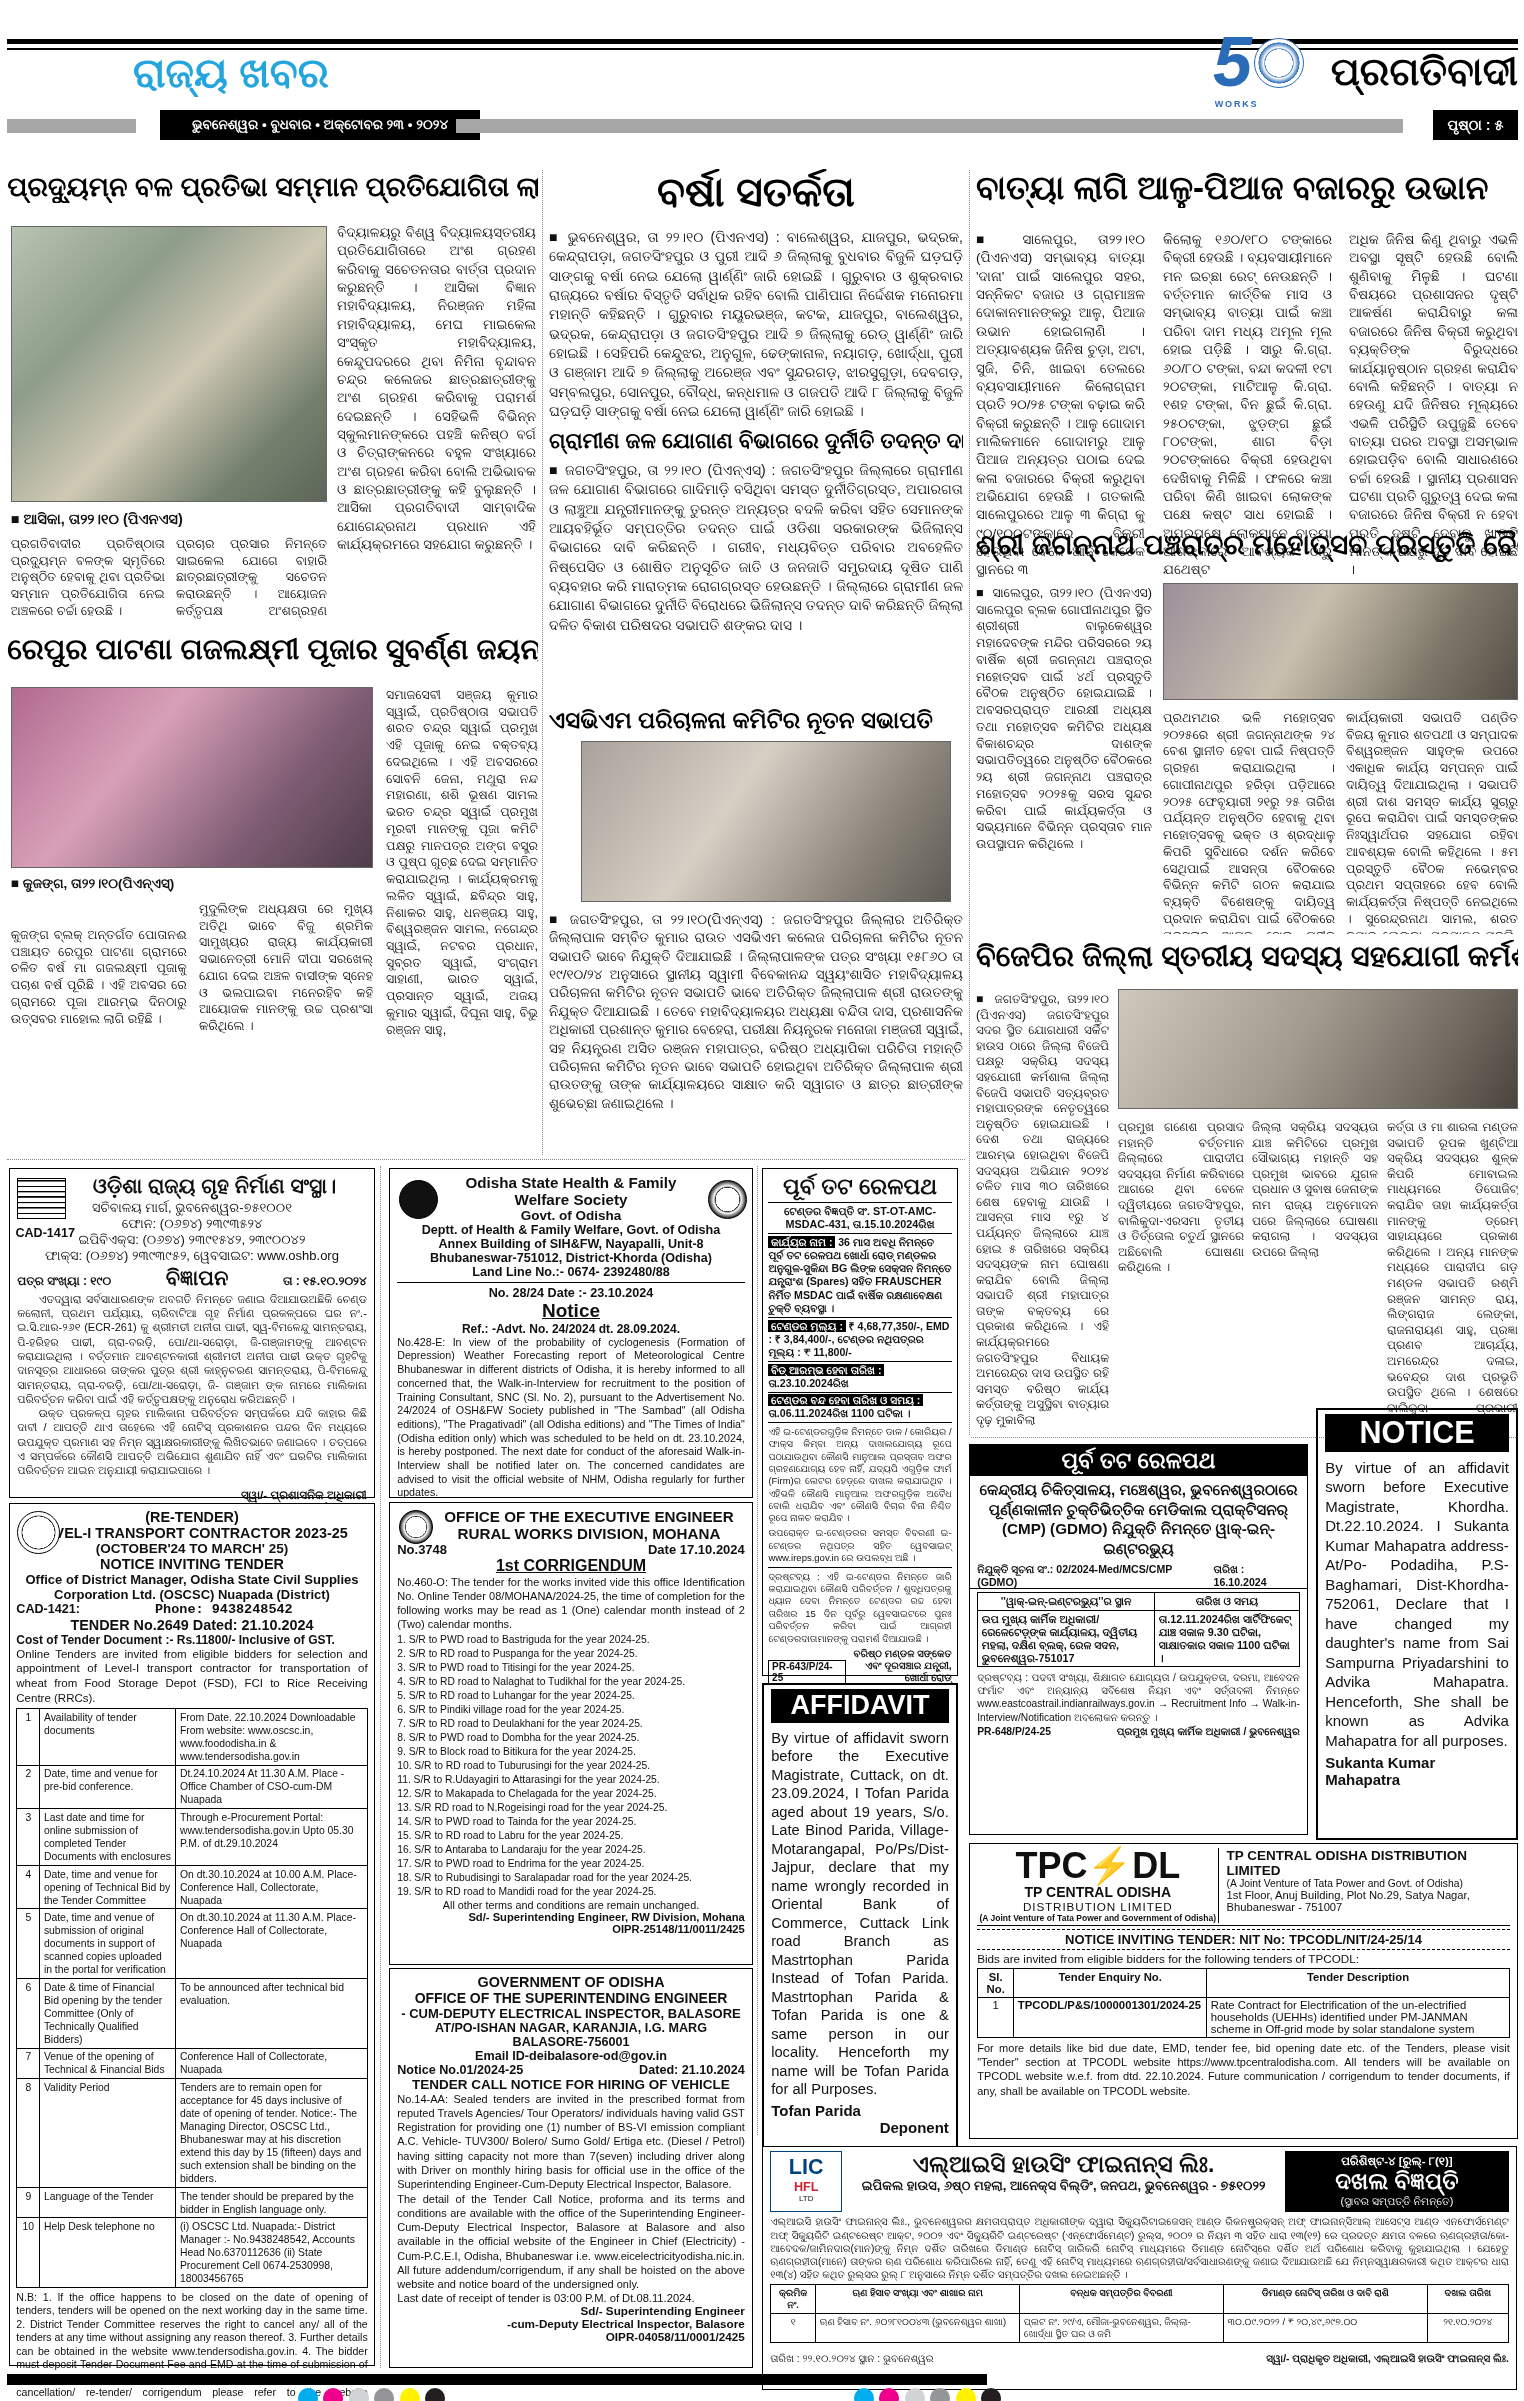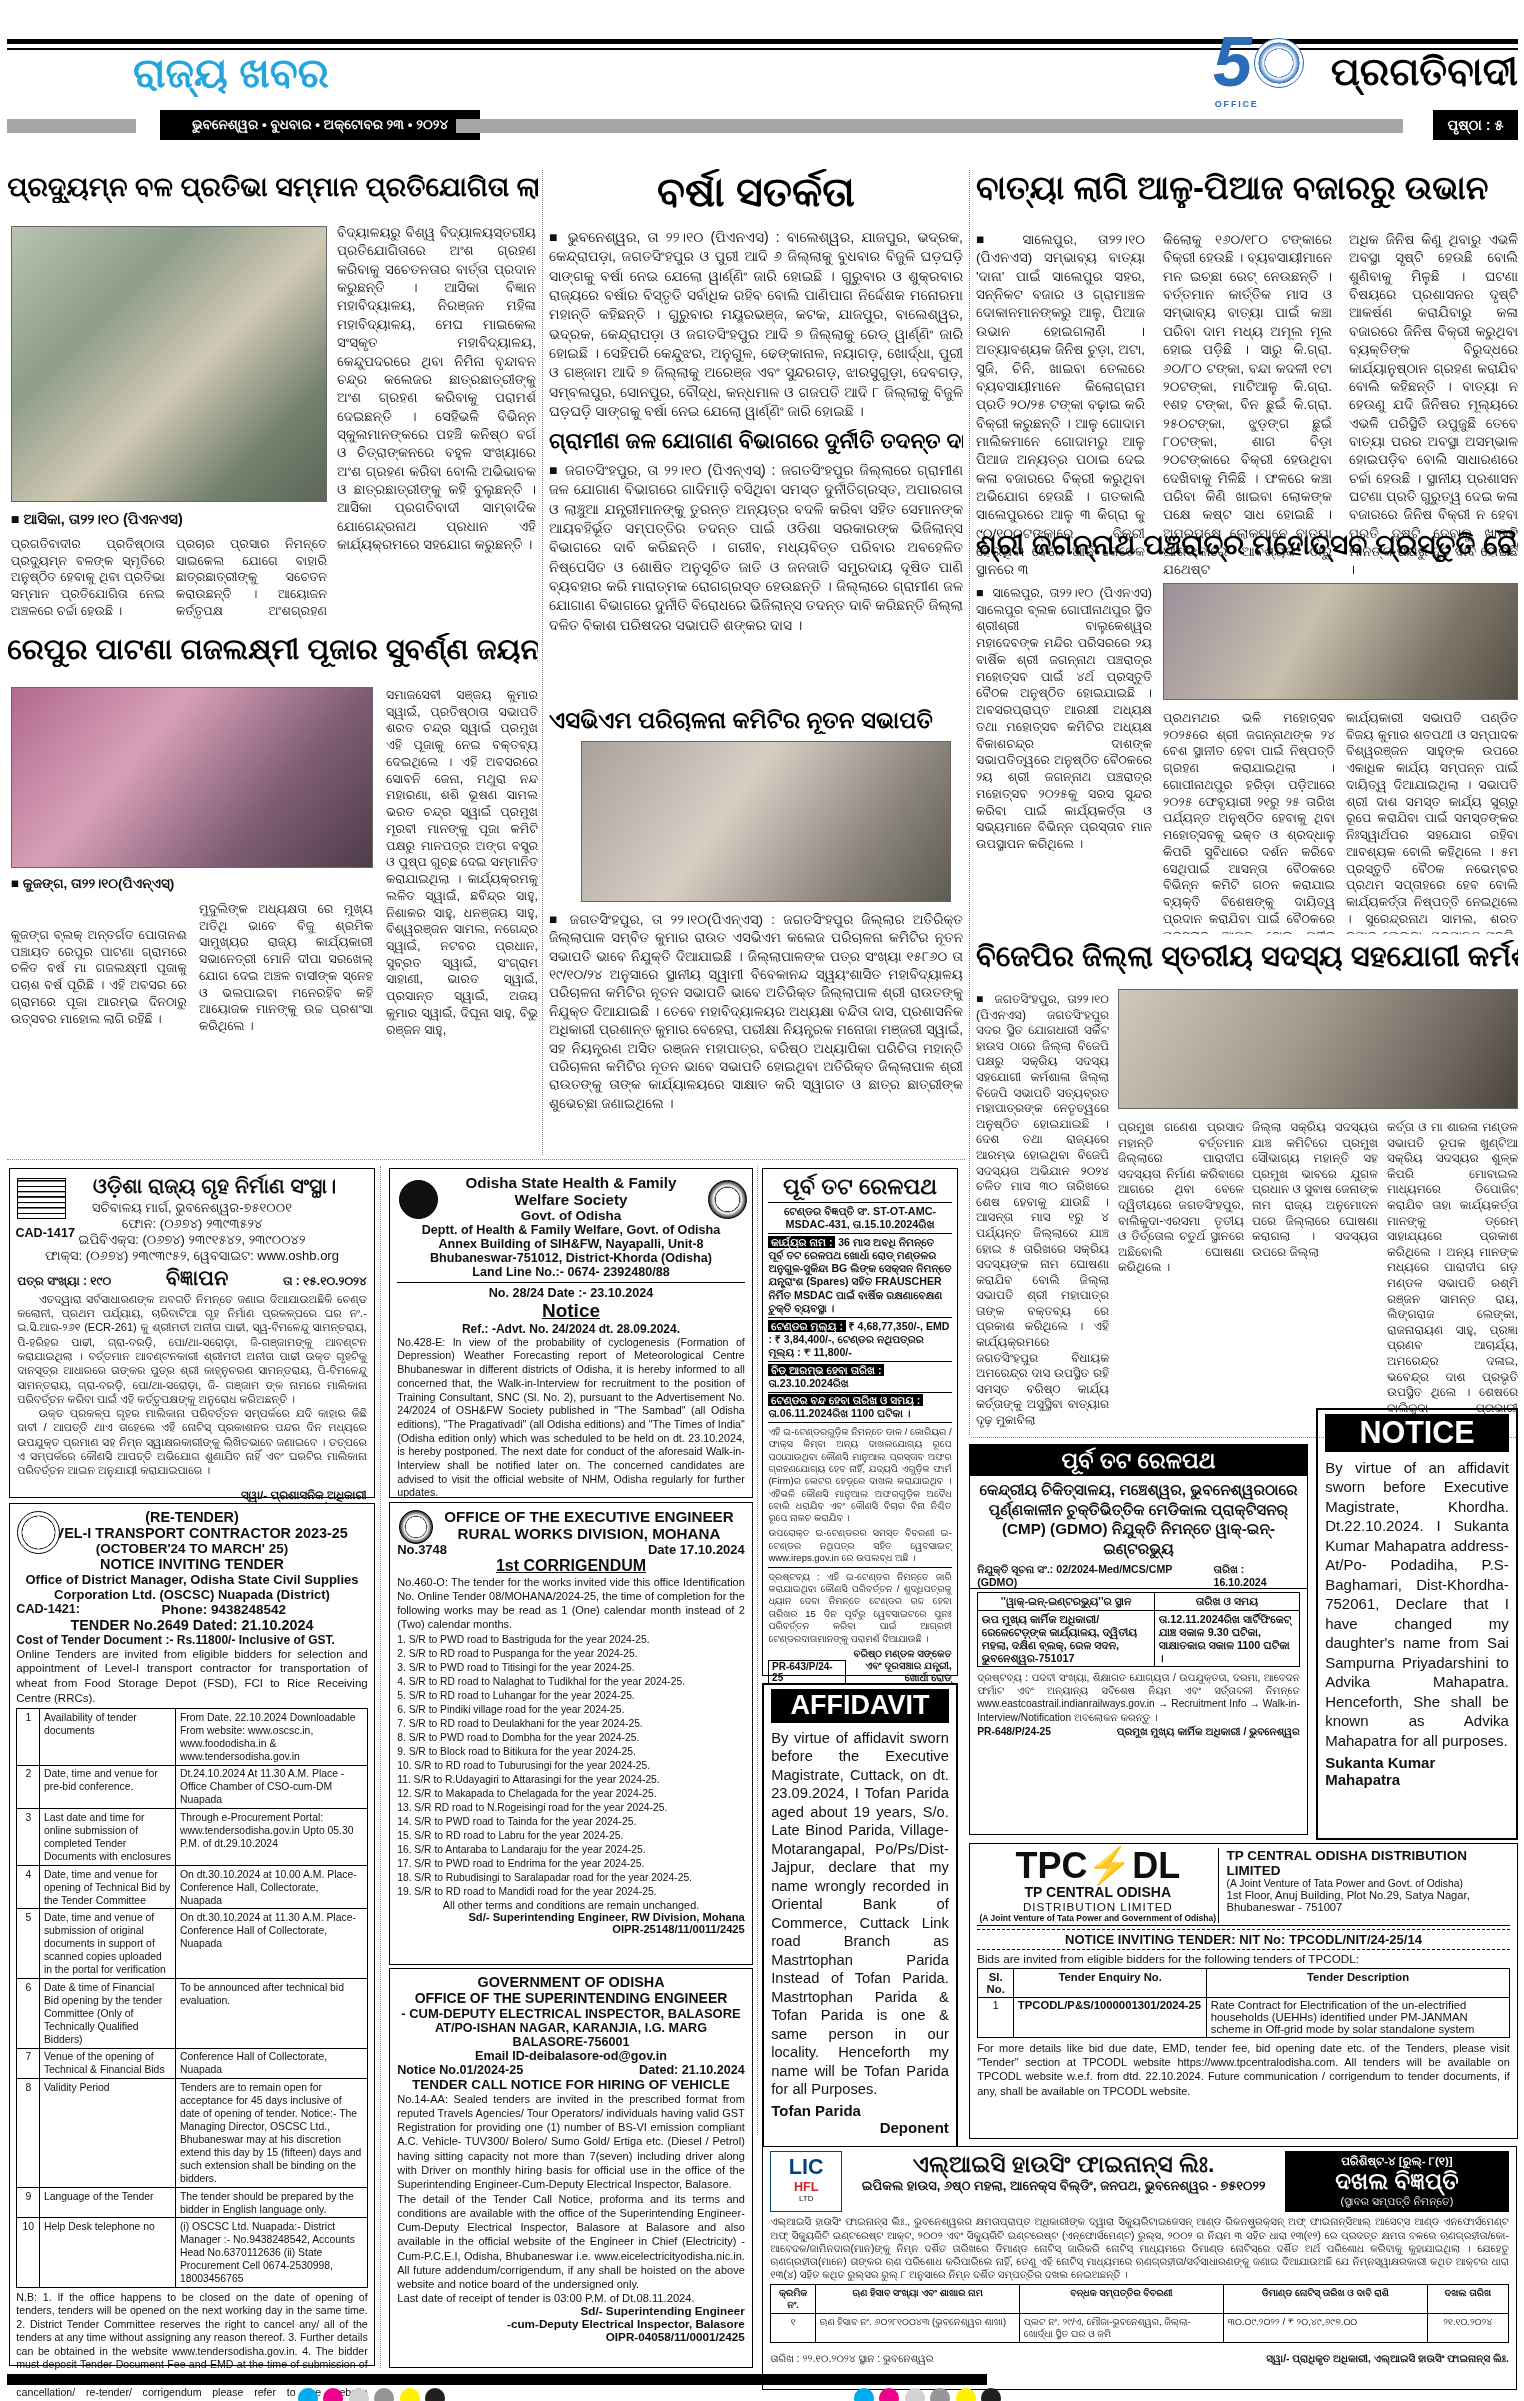--- a/index.html
+++ b/index.html
@@ -38,21 +38,21 @@
   <div class="abs" style="left:7.2px;top:39px;width:1511px;height:4.5px;background:#000;"></div>
   <div class="abs" style="left:7.2px;top:48px;width:1511px;height:1.8px;background:#000;"></div>
 
   <div class="abs b nw" style="left:133px;top:50px;width:359px;font-size:41px;color:#25a5dd;">ରାଜ୍ୟ ଖବର</div>
   <div class="abs blk c nw" style="left:160px;top:110px;width:320px;height:30px;line-height:30px;font-size:13.5px;font-weight:bold;">ଭୁବନେଶ୍ୱର • ବୁଧବାର • ଅକ୍ଟୋବର ୨୩ • ୨୦୨୪</div>
   <div class="abs" style="left:7.2px;top:119px;width:129px;height:13.5px;background:#a6a6a6;"></div>
   <div class="abs" style="left:456px;top:119px;width:947px;height:13.5px;background:#a6a6a6;"></div>
   <div class="abs" style="left:1213px;top:27px;width:108px;height:86px;">
     <span class="abs b" style="left:0;top:0;font-size:70px;font-style:italic;color:#2b6cb8;line-height:1;">5</span>
     <span class="abs logo-circle" style="left:41px;top:10.8px;width:50px;height:50px;border-color:#2b6cb8;background:radial-gradient(circle,#fff 40%,#2b6cb8 41%,#fff 45%,#2b6cb8 60%,#fff 61%);"></span>
-    <span class="abs b" style="left:1.8px;top:72px;font-size:9px;letter-spacing:1.8px;color:#2b6cb8;">OFFICE</span>
+    <span class="abs b" style="left:1.8px;top:72px;font-size:9px;letter-spacing:1.8px;color:#2b6cb8;">WORKS</span>
   </div>
   <div class="abs b nw r" style="left:1283px;top:50px;width:235px;font-size:39px;color:#000;">ପ୍ରଗତିବାଦୀ</div>
   <div class="abs blk c nw" style="left:1433px;top:110px;width:85px;height:30px;line-height:30px;font-size:14.4px;font-weight:bold;">ପୃଷ୍ଠା : ୫</div>
 
   <div class="abs dotV" style="left:542px;top:170px;height:985px;"></div>
   <div class="abs dotV" style="left:969px;top:170px;height:1265px;"></div>
   <div class="abs dotH" style="left:7.2px;top:1159px;width:958px;"></div>
   <div class="abs dotH" style="left:971px;top:1437px;width:547px;"></div>
   <div class="abs dotV" style="left:380px;top:1166px;height:1202px;"></div>
   <div class="abs dotV" style="left:757px;top:1166px;height:969px;"></div>
@@ -121,21 +121,21 @@
 
   <div class="abs box" style="left:9px;top:1503px;width:366px;height:863px;padding:4.5px 6.3px;">
     <div class="abs logo-circle" style="left:7.2px;top:7.2px;width:43px;height:43px;background:radial-gradient(circle,#fff 55%,#000 56%,#fff 60%);"></div>
     <div class="c b" style="font-size:14.4px;">(RE-TENDER)</div>
     <div class="c b" style="font-size:14.4px;">LEVEL-I TRANSPORT CONTRACTOR 2023-25</div>
     <div class="c b" style="font-size:13.5px;">(OCTOBER'24 TO MARCH' 25)</div>
     <div class="c b" style="font-size:14.4px;">NOTICE INVITING TENDER</div>
     <div class="c b" style="font-size:13px;">Office of District Manager, Odisha State Civil Supplies Corporation Ltd. (OSCSC) Nuapada (District)</div>
     <div style="display:flex;justify-content:space-between;">
       <span class="b" style="font-size:12.6px;">CAD-1421:</span>
-      <span class="b" style="font-size:13.5px;">Phone: 9438248542</span>
+      <span class="b" style="font-size:13.5px;font-family:Liberation Mono, monospace;">Phone: 9438248542</span>
       <span></span>
     </div>
     <div class="c b" style="font-size:14.4px;">TENDER No.2649 Dated: 21.10.2024</div>
     <div class="b" style="font-size:12px;">Cost of Tender Document :- Rs.11800/- Inclusive of GST.</div>
     <div class="just" style="font-size:11.5px;line-height:1.28;">Online Tenders are invited from eligible bidders for selection and appointment of Level-I transport contractor for transportation of wheat from Food Storage Depot (FSD), FCI to Rice Receiving Centre (RRCs).</div>
     <table class="t" style="margin-top:2.7px;font-size:10.4px;line-height:1.25;">
       <colgroup>
           <col style="width:23px">
           <col style="width:136px">
           <col>

